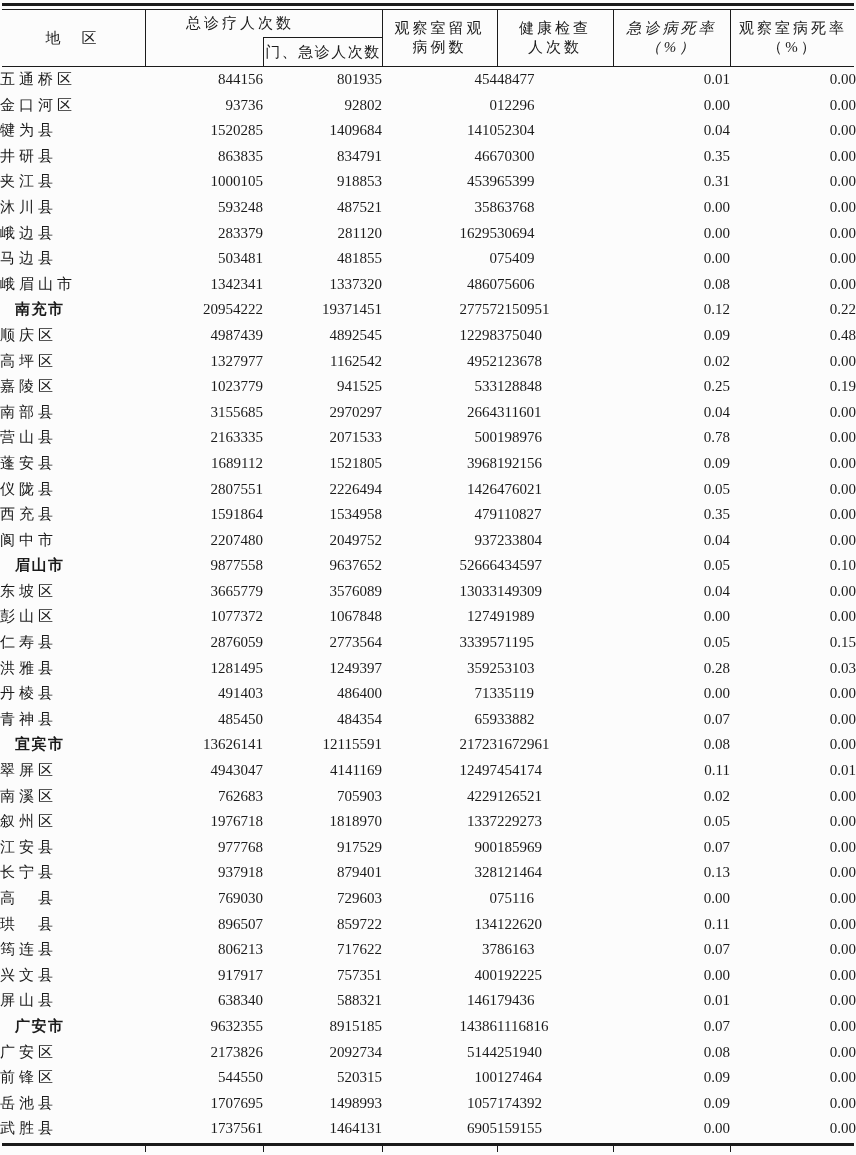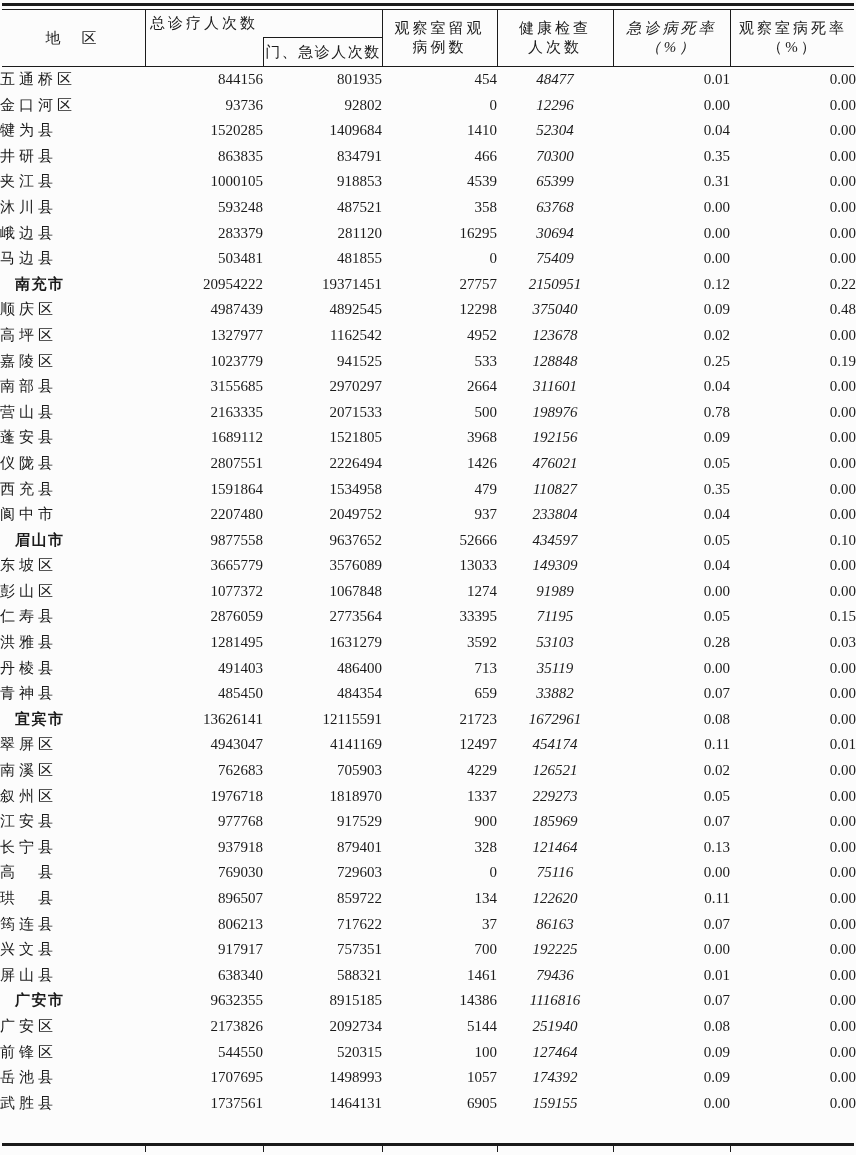--- a/index.html
+++ b/index.html
@@ -20,21 +20,21 @@
   .rule-bottom-thick{left:2px;right:2px;top:1143px;height:2.6px;}
   .vline{position:absolute;width:1.2px;top:10px;height:56px;background:#1b1b1b;}
   .v1{left:145px;} .v2{left:382px;} .v3{left:497px;} .v4{left:613px;} .v5{left:730px;}
   .tick{position:absolute;width:1.2px;top:1143px;height:9px;background:#1b1b1b;}
   .t1{left:145px;} .t2{left:263px;} .t3{left:382px;} .t4{left:497px;} .t5{left:613px;} .t6{left:730px;}
   
   .hdr{position:absolute;font-size:15px;letter-spacing:3px;line-height:19px;
        display:flex;flex-direction:column;justify-content:center;align-items:center;
        text-align:center;}
   .hdr-region{left:0;top:10px;width:145px;height:56px;}
-  .hdr-total{left:145px;top:10px;width:118px;height:27px;}
+  .hdr-total{left:145px;top:10px;width:118px;height:27px;padding-left:36px;}
   .hdr-sub{left:263px;top:37px;width:119px;height:29px;
            border-left:1.2px solid #1b1b1b;border-top:1.2px solid #1b1b1b;
            box-sizing:border-box;letter-spacing:1.5px;}
   .hdr-c3{left:382px;top:10px;width:115px;height:56px;}
   .hdr-c4{left:497px;top:10px;width:116px;height:56px;}
   .hdr-c5{left:613px;top:10px;width:117px;height:56px;font-style:italic;}
   .hdr-c6{left:730px;top:10px;width:126px;height:56px;}
   
   table.body{
     position:absolute;left:0;top:67px;
@@ -42,21 +42,21 @@
   }
   table.body td{
     height:25.6px;padding:0;font-size:15px;line-height:25.6px;
     white-space:nowrap;overflow:hidden;
   }
   td.region{text-align:left;padding-left:25px;letter-spacing:4px;}
   tr.city td.region{padding-left:15px;font-weight:bold;letter-spacing:1.5px;}
   td.c1{text-align:right;padding-right:26px;}
   td.c2{text-align:right;padding-right:27px;}
   td.c3{text-align:right;padding-right:36px;}
-  td.c4{text-align:center;padding-right:36px;font-style:italic;}
+  td.c4{text-align:left;padding-right:36px;}
   td.c5{text-align:right;padding-right:45px;}
   td.c6{text-align:right;padding-right:59px;}
 </style>
 </head>
 <body>
 
 <div class="page">
 
   <div class="rule rule-top-thick"></div>
   <div class="rule rule-top-thin"></div>
@@ -176,20 +176,29 @@
         </tr>
         <tr>
           <td class="region">马边县</td>
           <td class="c1">503481</td>
           <td class="c2">481855</td>
           <td class="c3">0</td>
           <td class="c4">75409</td>
           <td class="c5">0.00</td>
           <td class="c6">0.00</td>
         </tr>
+        <tr>
+          <td class="region">峨眉山市</td>
+          <td class="c1">1342341</td>
+          <td class="c2">1337320</td>
+          <td class="c3">4860</td>
+          <td class="c4">75606</td>
+          <td class="c5">0.08</td>
+          <td class="c6">0.00</td>
+        </tr>
         <tr class="city">
           <td class="region">南充市</td>
           <td class="c1">20954222</td>
           <td class="c2">19371451</td>
           <td class="c3">27757</td>
           <td class="c4">2150951</td>
           <td class="c5">0.12</td>
           <td class="c6">0.22</td>
         </tr>
         <tr>
@@ -305,21 +314,21 @@
           <td class="c1">2876059</td>
           <td class="c2">2773564</td>
           <td class="c3">33395</td>
           <td class="c4">71195</td>
           <td class="c5">0.05</td>
           <td class="c6">0.15</td>
         </tr>
         <tr>
           <td class="region">洪雅县</td>
           <td class="c1">1281495</td>
-          <td class="c2">1631279</td>
+          <td class="c2">1249397</td>
           <td class="c3">3592</td>
           <td class="c4">53103</td>
           <td class="c5">0.28</td>
           <td class="c6">0.03</td>
         </tr>
         <tr>
           <td class="region">丹棱县</td>
           <td class="c1">491403</td>
           <td class="c2">486400</td>
           <td class="c3">713</td>
@@ -414,21 +423,21 @@
           <td class="c2">717622</td>
           <td class="c3">37</td>
           <td class="c4">86163</td>
           <td class="c5">0.07</td>
           <td class="c6">0.00</td>
         </tr>
         <tr>
           <td class="region">兴文县</td>
           <td class="c1">917917</td>
           <td class="c2">757351</td>
-          <td class="c3">700</td>
+          <td class="c3">400</td>
           <td class="c4">192225</td>
           <td class="c5">0.00</td>
           <td class="c6">0.00</td>
         </tr>
         <tr>
           <td class="region">屏山县</td>
           <td class="c1">638340</td>
           <td class="c2">588321</td>
           <td class="c3">1461</td>
           <td class="c4">79436</td>

